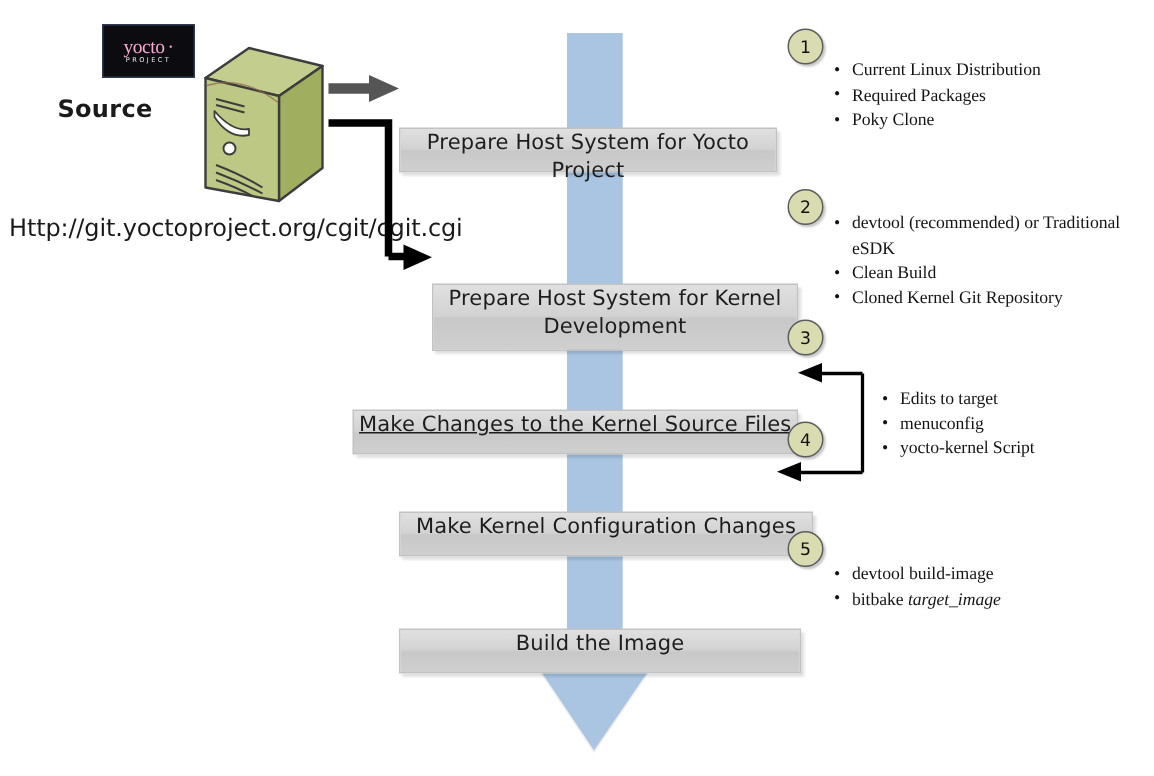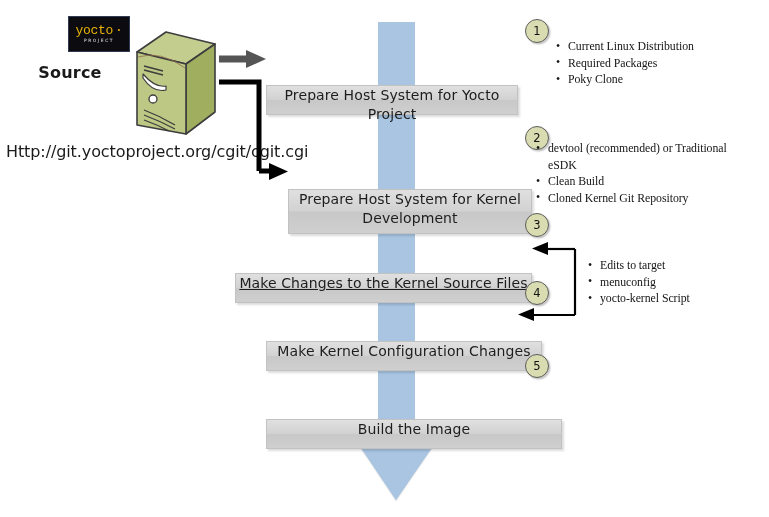--- a/index.html
+++ b/index.html
@@ -30,24 +30,24 @@
     background: #0c0c10;
     border: 1px solid #2f3b52;
     box-sizing: border-box;
     display: flex;
     flex-direction: column;
     align-items: center;
     justify-content: center;
     line-height: 1;
   }
   .yocto-word {
-    color: #eab308;
+    color: #f9a8d4;
     font-size: 13px;
     letter-spacing: -0.3px;
-    font-family: Liberation Mono, monospace;
+    font-family: Liberation Serif, serif;
     text-align: right;
   }
   .yocto-word .dot { font-size: 13px; margin-left: 2px; }
   .yocto-sub {
     color: #e8e8e8;
     font-size: 4.4px;
     letter-spacing: 1.6px;
     margin-top: 2px;
     font-family: "DejaVu Sans", "Liberation Sans", sans-serif;
   }
@@ -87,21 +87,21 @@
     font-size: 14px;
     color: #1d1d1d;
     line-height: 19px;
     letter-spacing: 0.1px;
     margin-top: 41px;
   }
   #box1 { left: 266px; top: 44px;  width: 252px; height: 30px; }
   #box2 { left: 288px; top: 148px; width: 244px; height: 45px; }
   #box3 { left: 235px; top: 232px; width: 297px; height: 30px; text-decoration: underline; }
   #box4 { left: 266px; top: 300px; width: 276px; height: 30px; }
-  #box5 { left: 266px; top: 378px; width: 296px; height: 30px; }
+  #box5 { left: 266px; top: 378px; width: 268px; height: 30px; }
 
   
   .numcircle {
     width: 24px; height: 24px;
     border-radius: 50%;
     background: #d9dcb0;
     border: 1px solid #5d5d5d;
     box-sizing: border-box;
     display: flex;
     align-items: center;
@@ -127,21 +127,21 @@
   .blist ul { margin: 0; padding-left: 13px; list-style: none; }
   .blist li { position: relative; padding-left: 2px; }
   .blist li::before {
     content: "\2022";
     position: absolute;
     left: -10px;
     top: -0.5px;
   }
   .blist li i { font-style: italic; }
   #bul1 { left: 553px; top: 38px;  width: 212px; }
-  #bul2 { left: 533px; top: 140px; width: 212px; }
+  #bul2 { left: 553px; top: 140px; width: 212px; }
   #bul34 { left: 585px; top: 257px; width: 175px; }
   #bul5 { left: 553px; top: 374px; width: 212px; }
 </style>
 </head>
 <body>
 
 <div id="diagram">
 
   <svg class="abs" style="left:0;top:0;" width="769" height="517">
     <rect x="378" y="22" width="37" height="410" fill="#a9c5e2"></rect>
@@ -256,14 +256,20 @@
   </div>
 
   <div class="abs blist" id="bul34">
     <ul>
       <li>Edits to target</li>
       <li>menuconfig</li>
       <li>yocto-kernel Script</li>
     </ul>
   </div>
 
+  <div class="abs blist" id="bul5">
+    <ul>
+      <li>devtool build-image</li>
+      <li><span>bitbake </span><i>target_image</i></li>
+    </ul>
+  </div>
 
 </div>
 
 </body></html>

